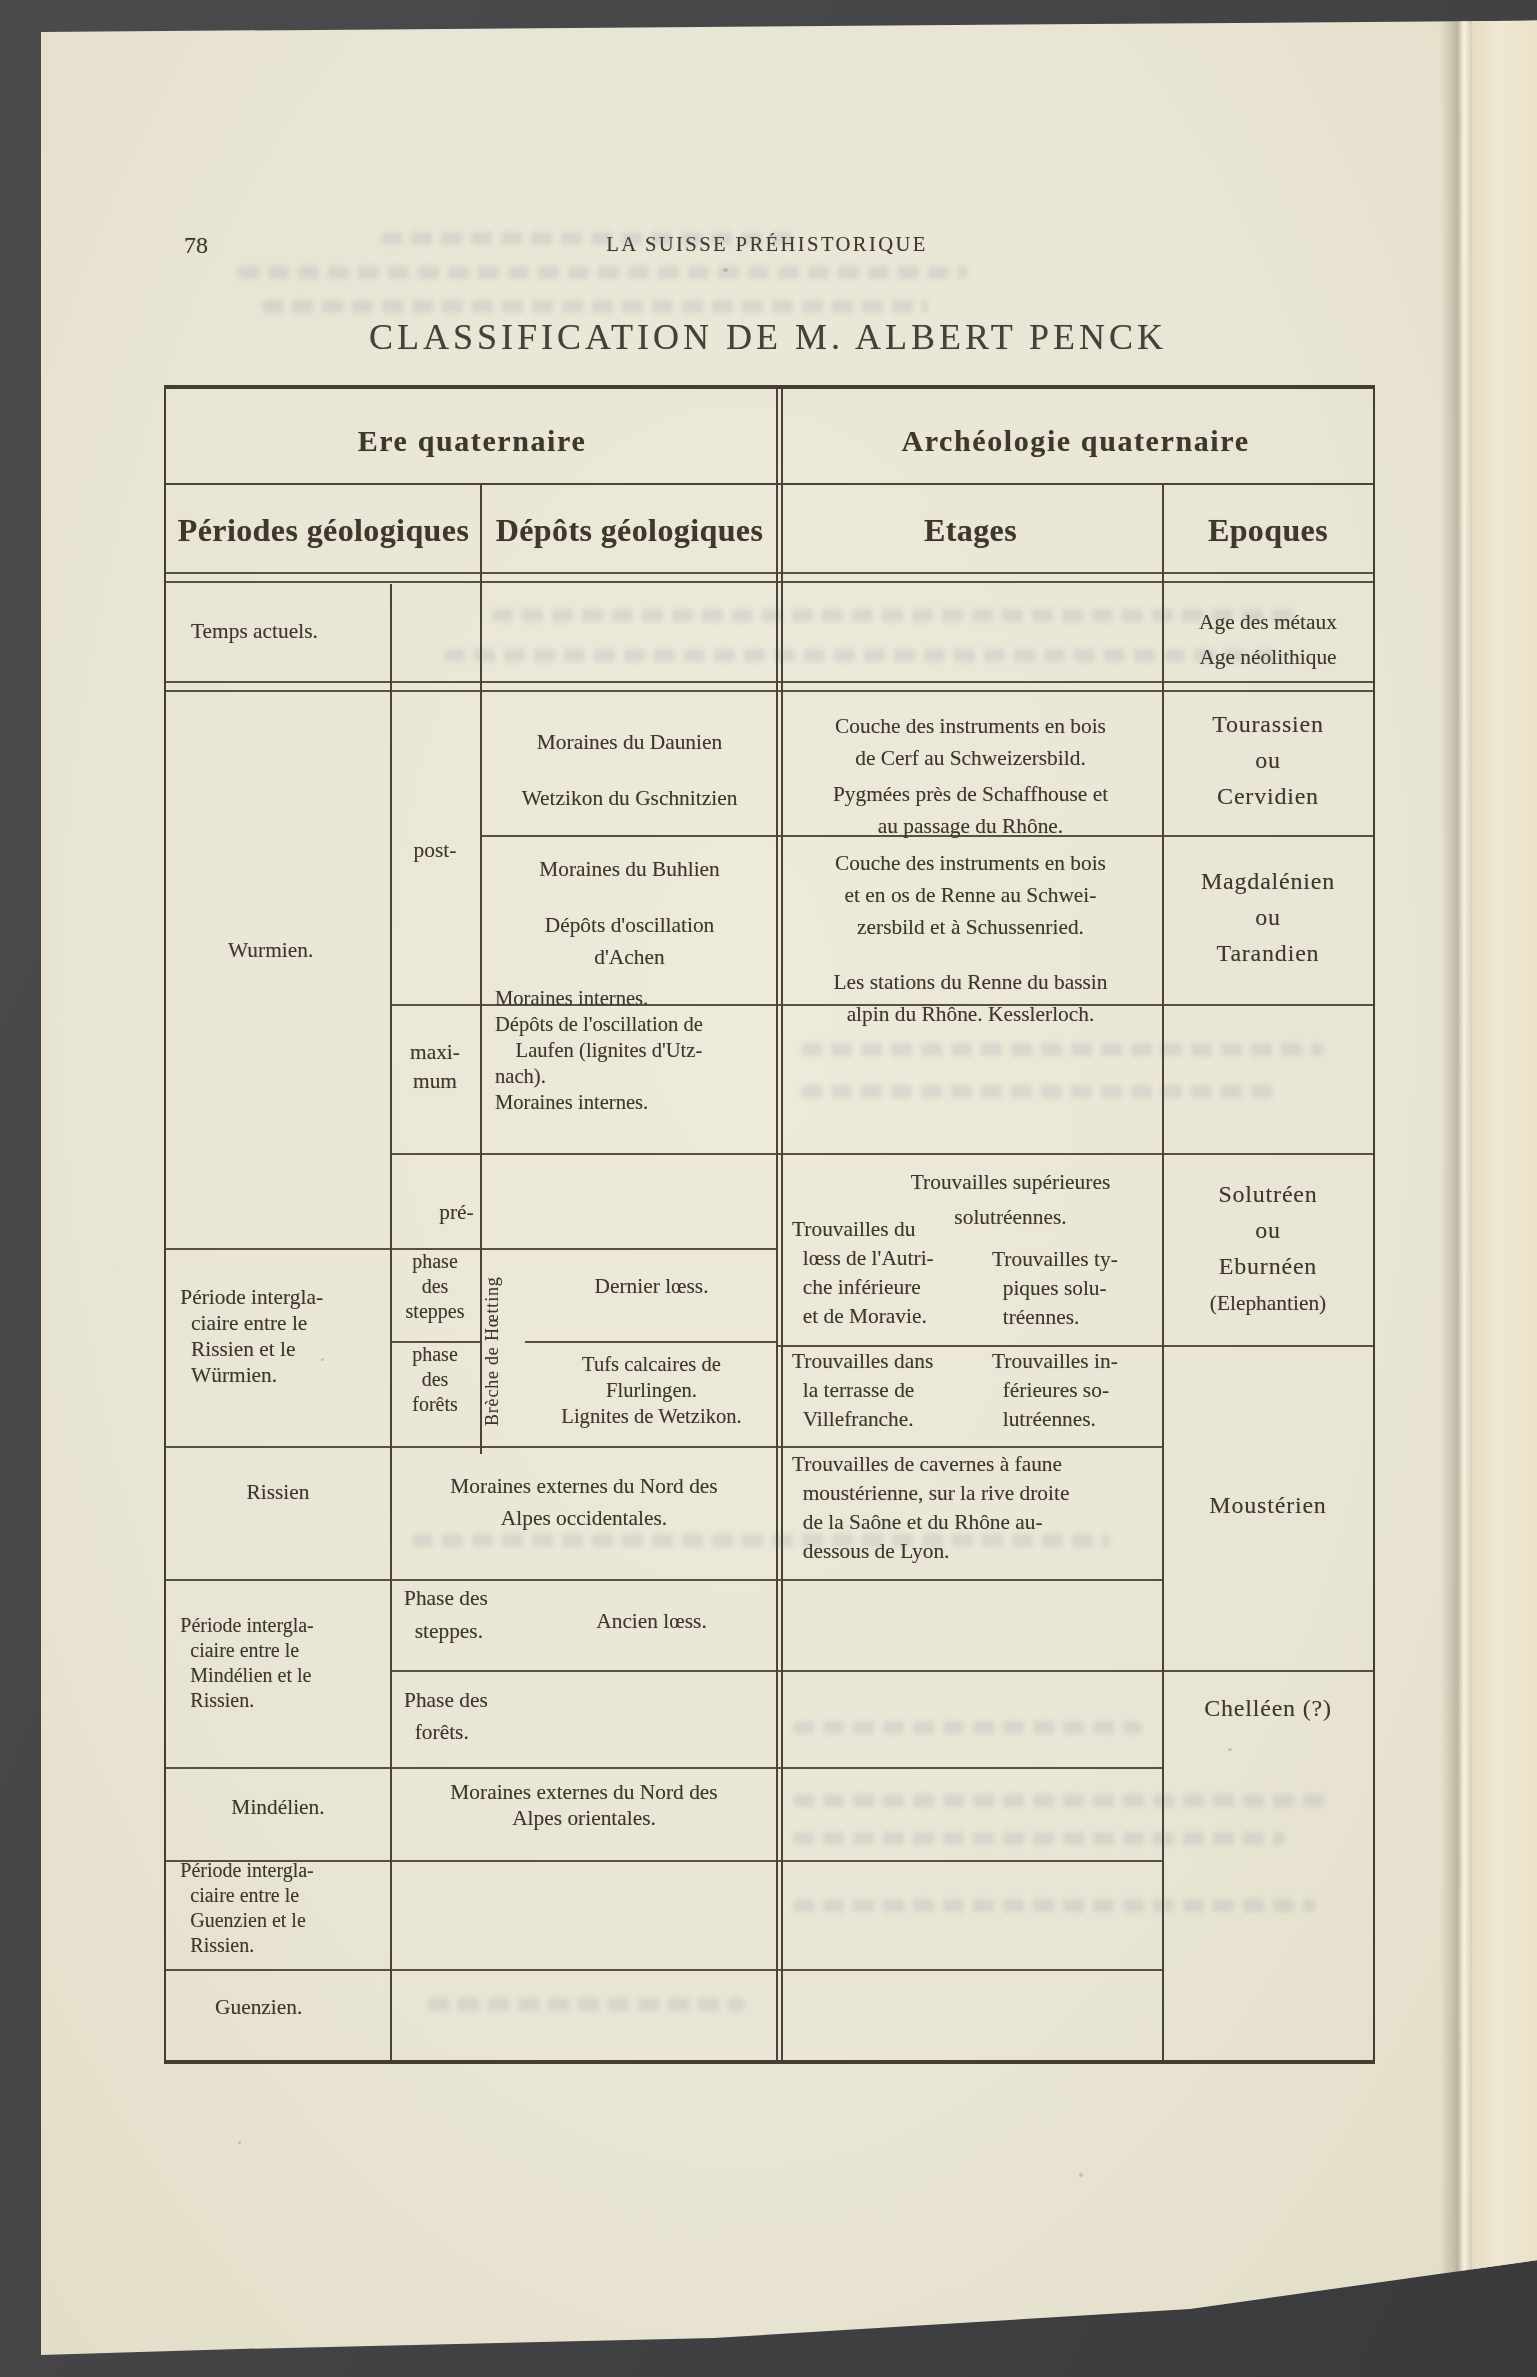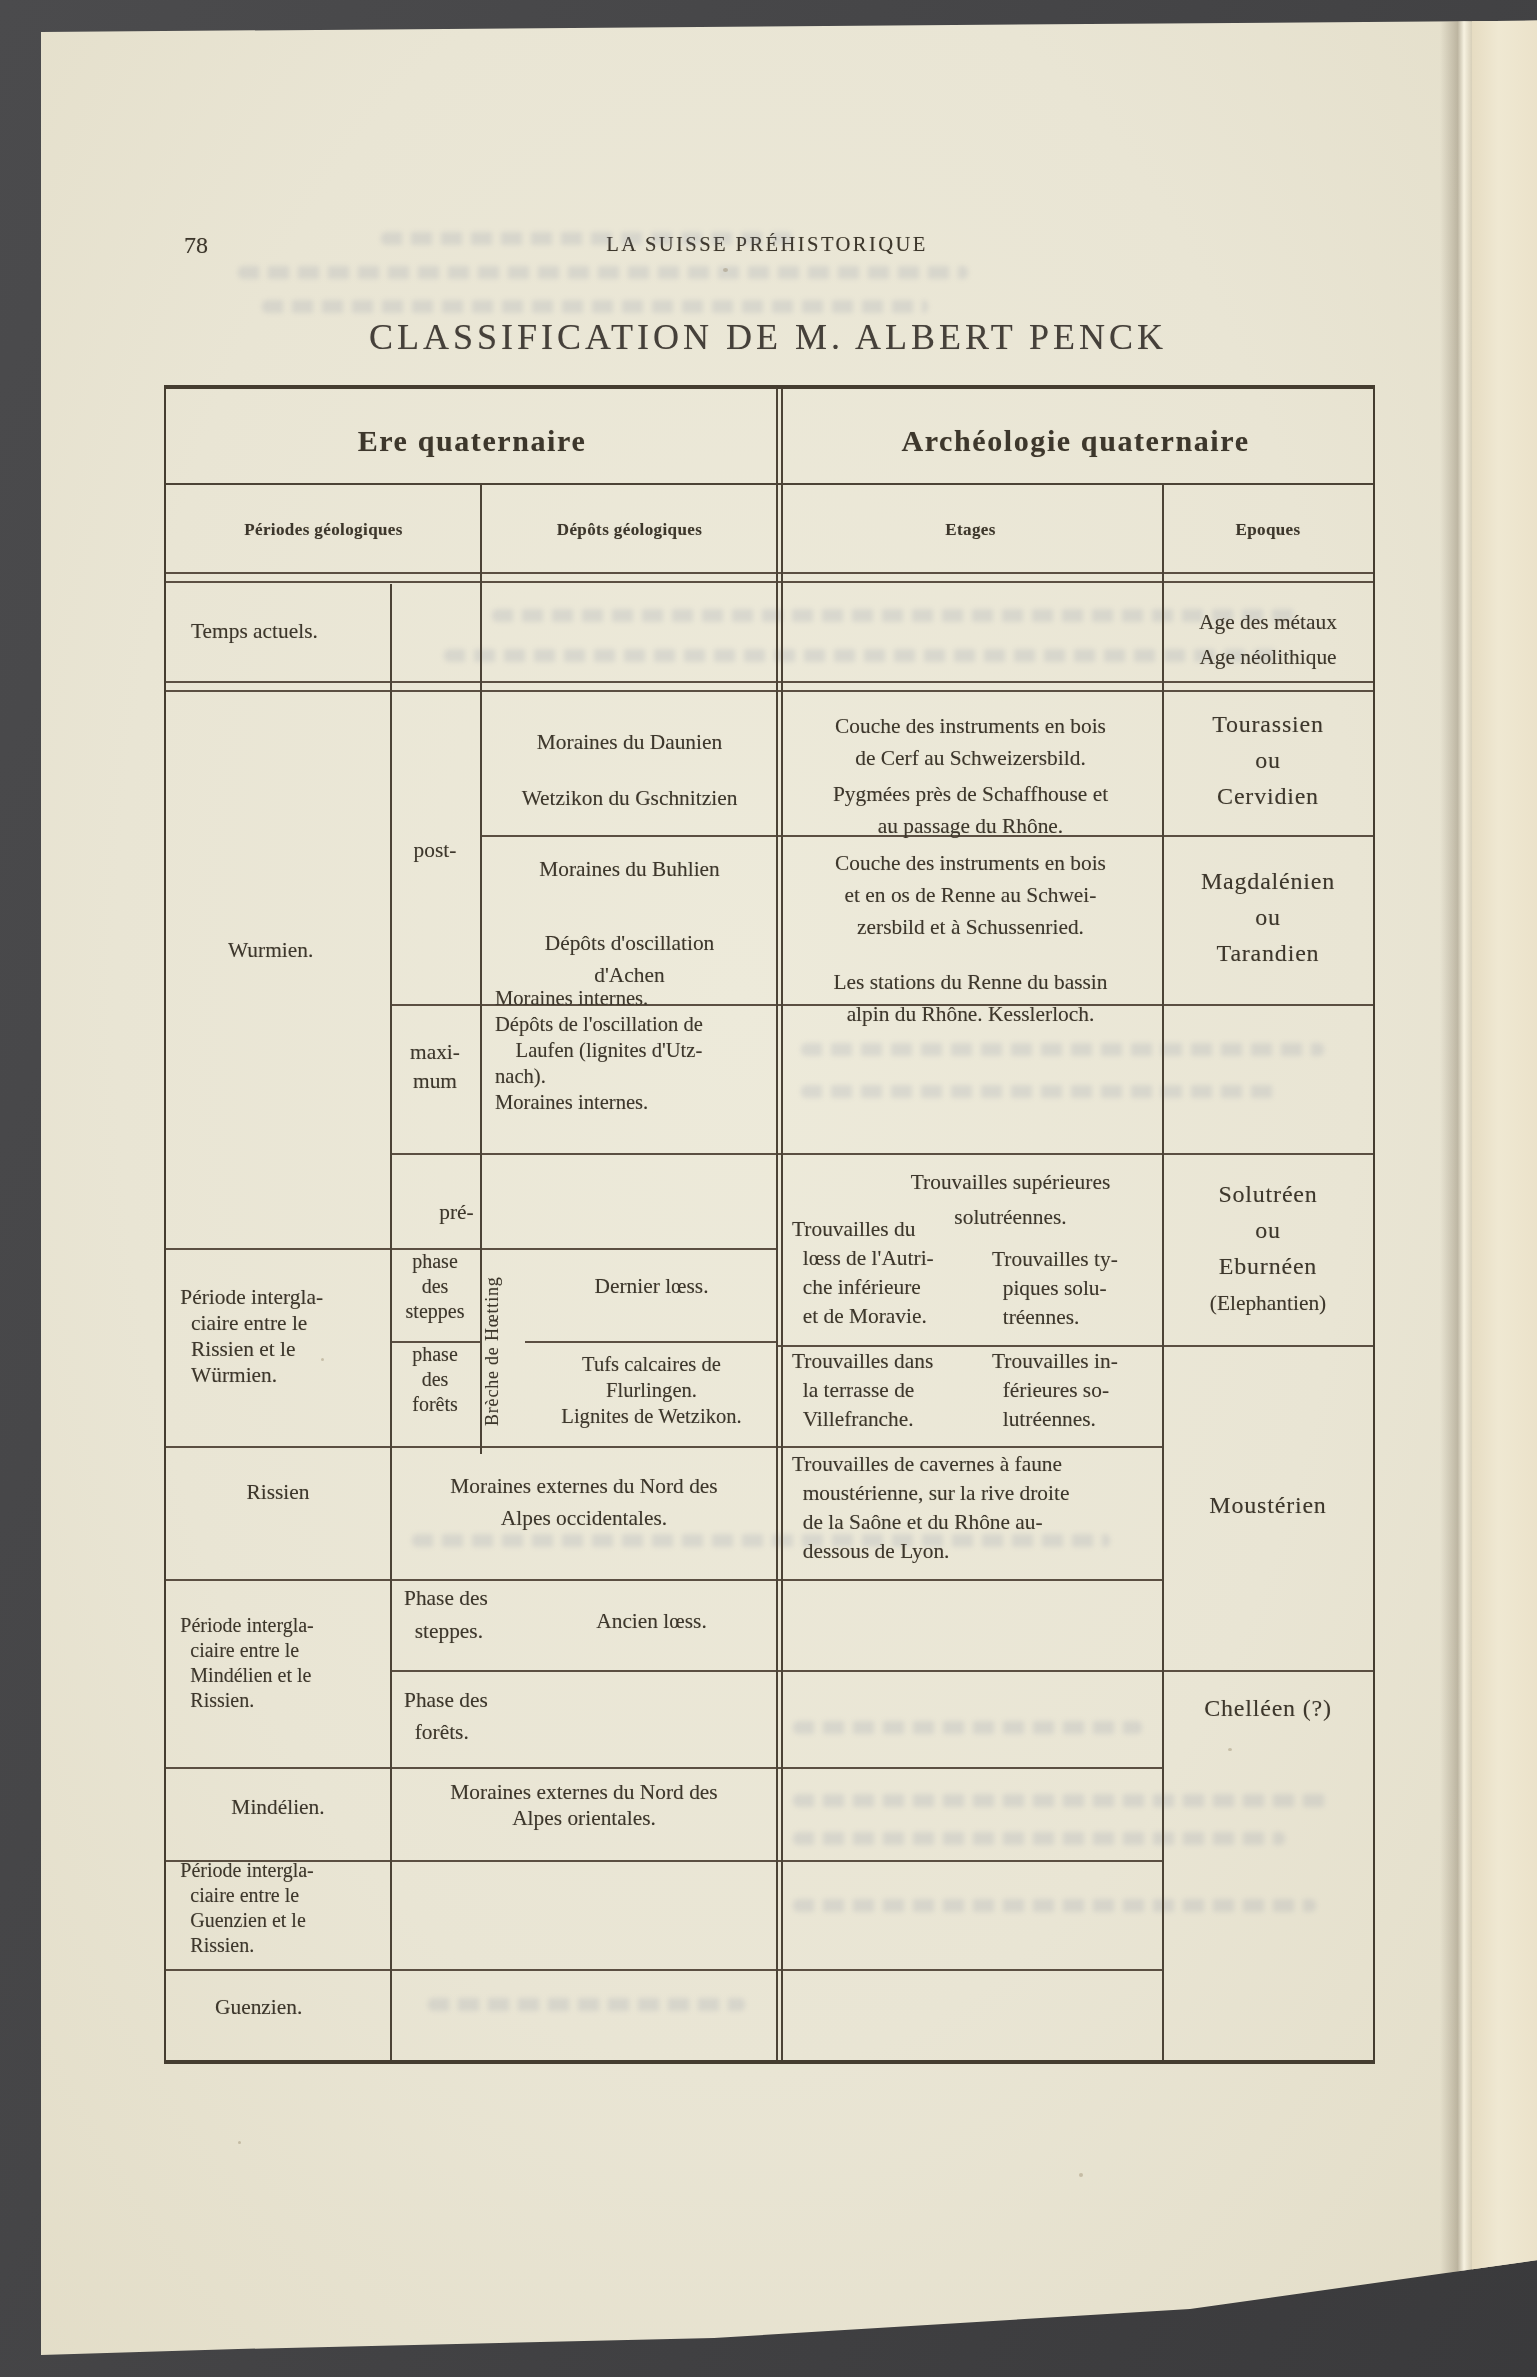--- a/index.html
+++ b/index.html
@@ -24,21 +24,21 @@
   }
   .txt{position:absolute;color:#3d372c;white-space:pre-wrap;text-shadow:0 0 0.8px rgba(70,58,42,.35);}
   .tc{text-align:center;} .tl{text-align:left;}
   .s27{font-size:21.4px;line-height:29px;}
   .s26{font-size:20.6px;line-height:26px;}
   .s25{font-size:20px;line-height:25px;}
   .lh33{line-height:26px;} .lh36{line-height:28.5px;} .lh40{line-height:32px;}
   .lh42{line-height:33px;} .lh44{line-height:35px;}
   .ep{font-size:24px;line-height:36px;letter-spacing:0.8px;}
   .h1{font-size:30px;line-height:38px;font-weight:bold;letter-spacing:1.6px;}
-  .h2{font-size:17px;line-height:28.5px;font-weight:bold;letter-spacing:0.4px;}
+  .h2{font-size:32px;line-height:28.5px;font-weight:bold;letter-spacing:0.4px;}
   .pgnum{font-size:24px;}
   .runhead{font-size:20.6px;letter-spacing:2.4px;}
   .title{font-size:36px;letter-spacing:4px;color:#45403a;}
   #table{
     position:absolute;left:164px;top:385px;width:1207px;height:1671px;
     border-left:2.4px solid #453d30;border-right:2.4px solid #453d30;
     border-top:4px solid #453d30;border-bottom:4.8px solid #453d30;
     box-sizing:content-box;
   }
   .hr{position:absolute;height:1.6px;background:#5b4f42;}
@@ -130,21 +130,21 @@
       <div class="txt s27 tc" style="left:315px;top:395px;width:297px;">Wetzikon du Gschnitzien</div>
       <div class="txt s27 lh40 tc" style="left:612px;top:321px;width:385px;">Couche des instruments en bois
 de Cerf au Schweizersbild.</div>
       <div class="txt s27 lh40 tc" style="left:612px;top:389px;width:385px;">Pygmées près de Schaffhouse et
 au passage du Rhône.</div>
       <div class="txt ep tc" style="left:997px;top:317px;width:210px;">Tourassien
 ou
 Cervidien</div>
 
       <div class="txt s27 tc" style="left:315px;top:466px;width:297px;">Moraines du Buhlien</div>
-      <div class="txt s27 lh40 tc" style="left:315px;top:538px;width:297px;">Dépôts d'oscillation
+      <div class="txt s27 lh40 tc" style="left:315px;top:520px;width:297px;">Dépôts d'oscillation
 d'Achen</div>
       <div class="txt s27 lh40 tc" style="left:612px;top:458px;width:385px;">Couche des instruments en bois
 et en os de Renne au Schwei-
 zersbild et à Schussenried.</div>
       <div class="txt s27 lh40 tc" style="left:612px;top:577px;width:385px;">Les stations du Renne du bassin
 alpin du Rhône. Kesslerloch.</div>
       <div class="txt ep tc" style="left:997px;top:474px;width:210px;">Magdalénien
 ou
 Tarandien</div>
 

